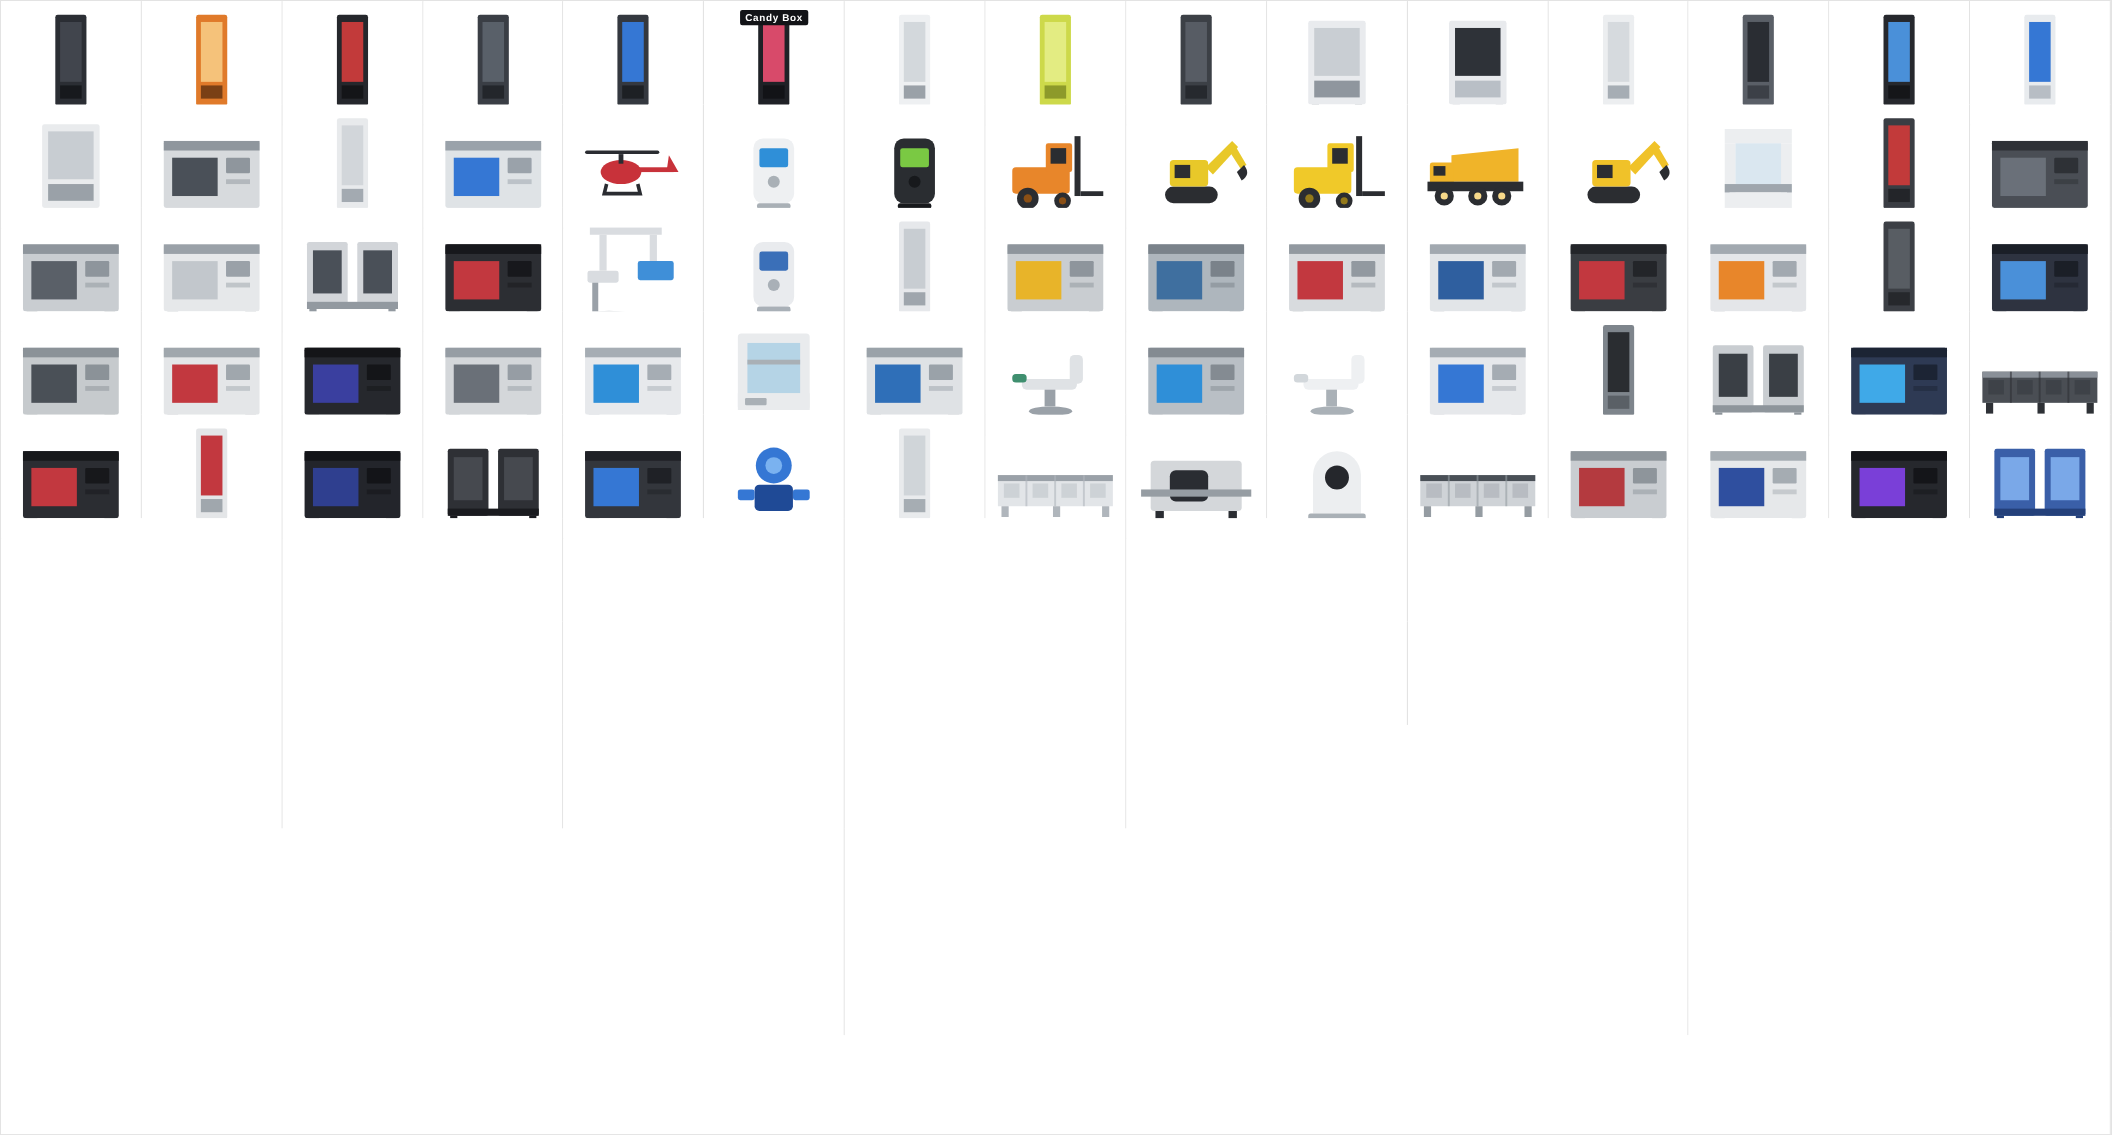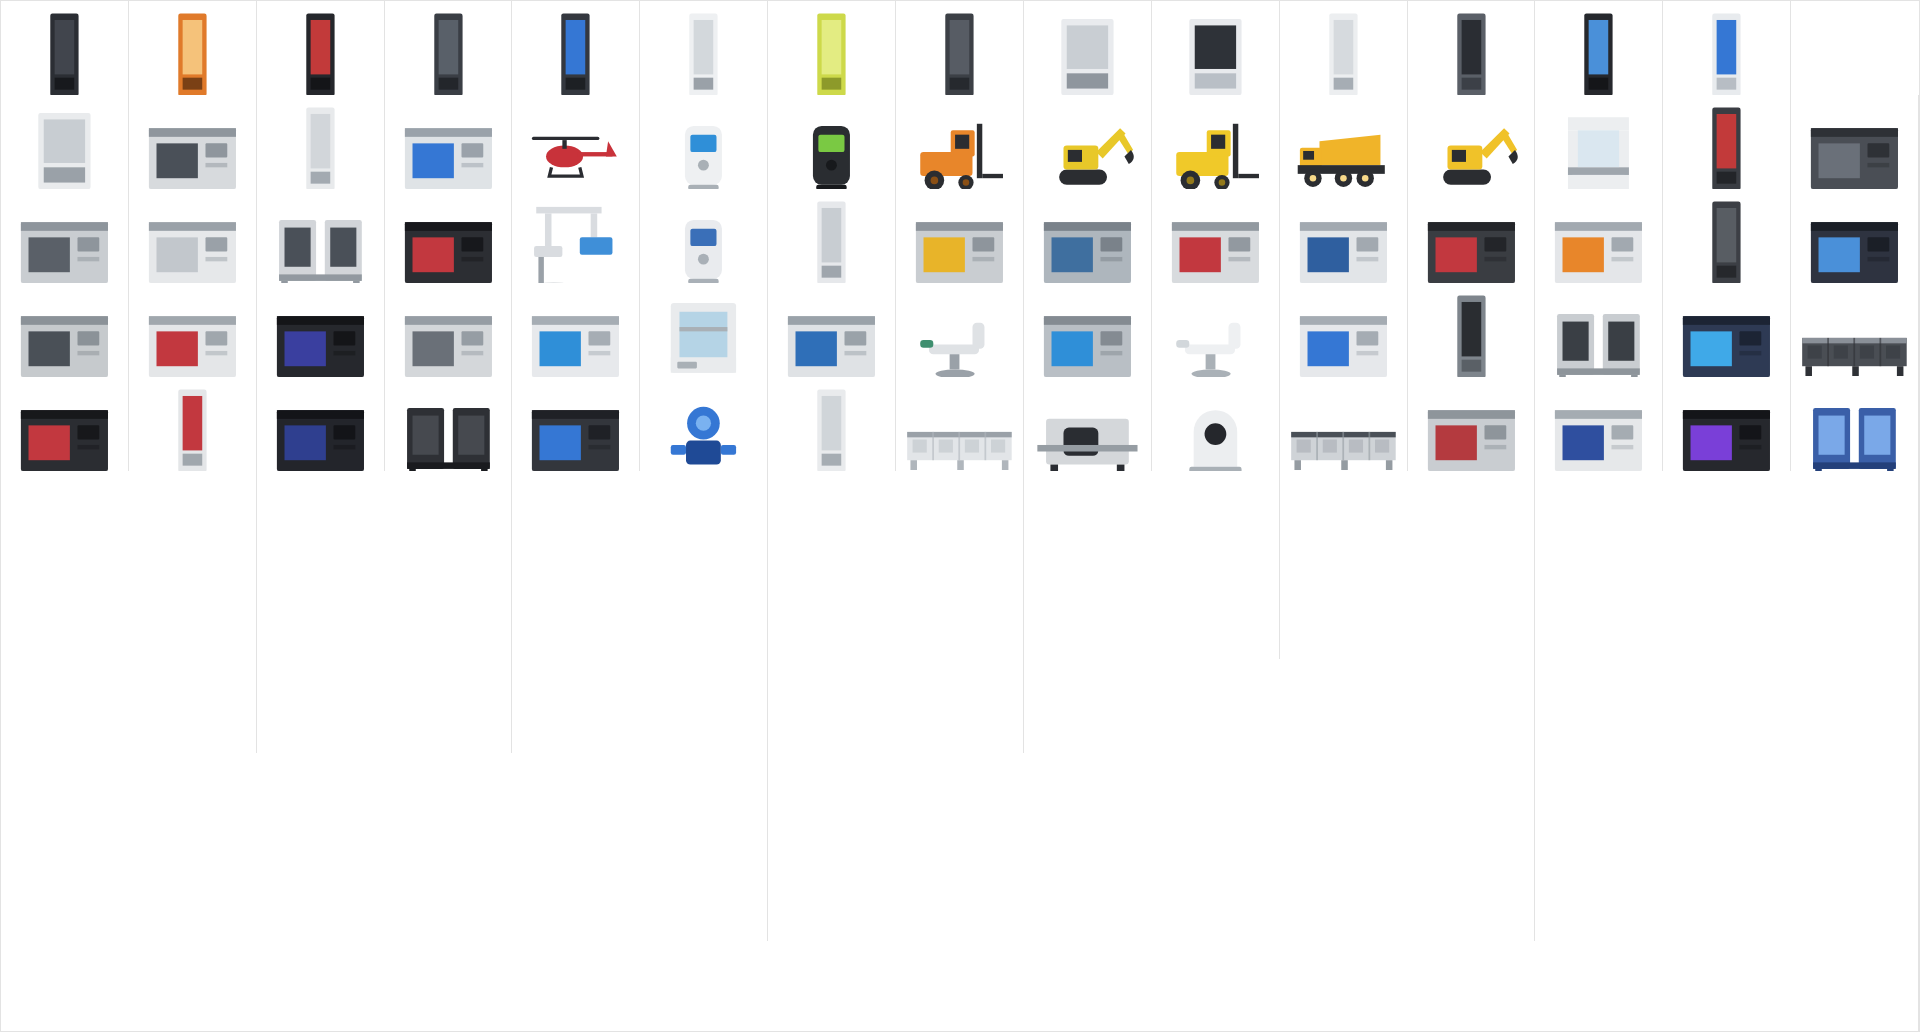--- a/index.html
+++ b/index.html
@@ -88,20 +88,30 @@
         <svg viewBox="0 0 100 90" preserveAspectRatio="xMidYMid meet" xmlns="http://www.w3.org/2000/svg">
           <rect x="37" y="5" width="26" height="76" rx="2" fill="#34383f"></rect>
           <rect x="41" y="11" width="18" height="50" fill="#3577d4"></rect>
           <rect x="41" y="64" width="18" height="11" fill="#1d2024"></rect>
           <rect x="39" y="81" width="5" height="4" fill="#1d2024"></rect>
           <rect x="56" y="81" width="5" height="4" fill="#1d2024"></rect>
         </svg>
       </div>
       <div class="cell" style="grid-column: span 1;">
         <svg viewBox="0 0 100 90" preserveAspectRatio="xMidYMid meet" xmlns="http://www.w3.org/2000/svg">
+          <rect x="37" y="5" width="26" height="76" rx="2" fill="#1f2126"></rect>
+          <rect x="41" y="11" width="18" height="50" fill="#d84a6a"></rect>
+          <rect x="41" y="64" width="18" height="11" fill="#121317"></rect>
+          <rect x="39" y="81" width="5" height="4" fill="#121317"></rect>
+          <rect x="56" y="81" width="5" height="4" fill="#121317"></rect>
+        </svg>
+        <span class="mach-label top" style="background:#121317">Candy Box</span>
+      </div>
+      <div class="cell" style="grid-column: span 1;">
+        <svg viewBox="0 0 100 90" preserveAspectRatio="xMidYMid meet" xmlns="http://www.w3.org/2000/svg">
           <rect x="37" y="5" width="26" height="76" rx="2" fill="#eef0f2"></rect>
           <rect x="41" y="11" width="18" height="50" fill="#d3d8dc"></rect>
           <rect x="41" y="64" width="18" height="11" fill="#9aa1a8"></rect>
           <rect x="39" y="81" width="5" height="4" fill="#9aa1a8"></rect>
           <rect x="56" y="81" width="5" height="4" fill="#9aa1a8"></rect>
         </svg>
       </div>
       <div class="cell" style="grid-column: span 1;">
         <svg viewBox="0 0 100 90" preserveAspectRatio="xMidYMid meet" xmlns="http://www.w3.org/2000/svg">
           <rect x="37" y="5" width="26" height="76" rx="2" fill="#cdd94a"></rect>

